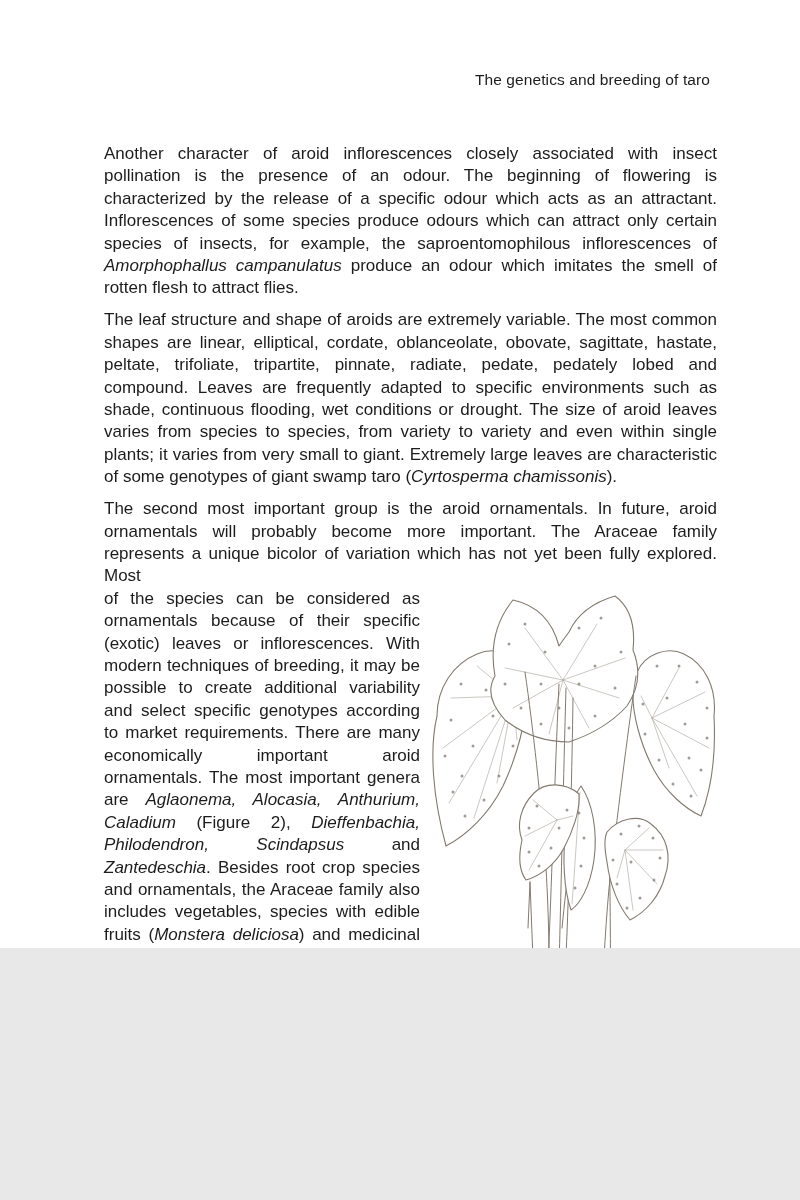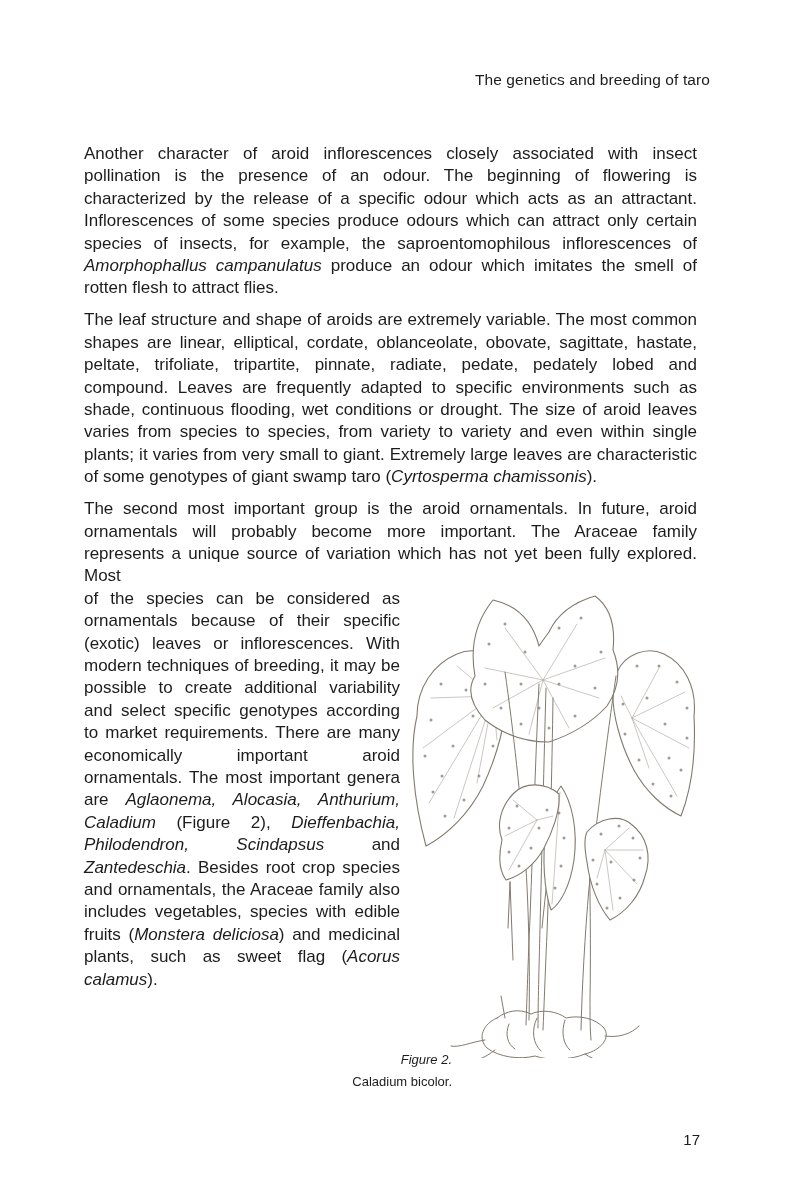--- a/index.html
+++ b/index.html
@@ -1,38 +1,38 @@
 <!DOCTYPE html>
 <html lang="en" style="--ink: #837a6f; --text: #1c1c1c;"><head>
 <meta charset="utf-8">
 <style>
   html,body { margin:0; padding:0; background:#e8e8e8; }
   .page {
     position: relative;
     width: 800px;
-    height: 1200px;
+    height: 948px;
     margin: 0 auto;
     background: #ffffff;
     font-family: "Liberation Sans", sans-serif;
     color: var(--text, #1c1c1c);
     overflow: hidden;
   }
   .running-head {
     position: absolute;
     top: 71px;
     left: 97px;
     right: 90px;
     text-align: right;
     font-size: 15.5px;
     letter-spacing: 0.1px;
   }
   .body-text {
     position: absolute;
     top: 143px;
-    left: 84px;
+    left: 104px;
     width: 613px;
     font-size: 17px;
     line-height: 22.4px;
     text-align: justify;
   }
   .para { margin: 0 0 9.5px 0; }
   .para.intro { margin-bottom: 0; text-align-last: justify; }
   .para.wrap { margin: 0; }
   em { font-style: italic; }
   .columns { display: flex; align-items: flex-start; justify-content: space-between; }
@@ -61,21 +61,21 @@
 
 <div class="page">
 
   <header class="running-head">
     <span>The genetics and breeding of taro</span>
   </header>
 
   <main class="body-text">
     <p class="para"><span>Another character of aroid inflorescences closely associated with insect pollination is the presence of an odour. The beginning of flowering is characterized by the release of a specific odour which acts as an attractant. Inflorescences of some species produce odours which can attract only certain species of insects, for example, the saproentomophilous inflorescences of </span><em>Amorphophallus campanulatus</em><span> produce an odour which imitates the smell of rotten flesh to attract flies.</span></p>
     <p class="para"><span>The leaf structure and shape of aroids are extremely variable. The most common shapes are linear, elliptical, cordate, oblanceolate, obovate, sagittate, hastate, peltate, trifoliate, tripartite, pinnate, radiate, pedate, pedately lobed and compound. Leaves are frequently adapted to specific environments such as shade, continuous flooding, wet conditions or drought. The size of aroid leaves varies from species to species, from variety to variety and even within single plants; it varies from very small to giant. Extremely large leaves are characteristic of some genotypes of giant swamp taro (</span><em>Cyrtosperma chamissonis</em><span>).</span></p>
-    <p class="para intro"><span>The second most important group is the aroid ornamentals. In future, aroid ornamentals will probably become more important. The Araceae family represents a unique source of variation which has not yet been fully explored. Most</span></p>
+    <p class="para intro"><span>The second most important group is the aroid ornamentals. In future, aroid ornamentals will probably become more important. The Araceae family represents a unique bicolor of variation which has not yet been fully explored. Most</span></p>
 
     <div class="columns">
       <div class="left-col">
         <p class="para wrap"><span>of the species can be considered as ornamentals because of their specific (exotic) leaves or inflorescences. With modern techniques of breeding, it may be possible to create additional variability and select specific genotypes according to market requirements. There are many economically important aroid ornamentals. The most important genera are </span><em>Aglaonema, Alocasia, Anthurium, Caladium</em><span> (Figure 2), </span><em>Dieffenbachia, Philodendron, Scindapsus</em><span> and </span><em>Zantedeschia</em><span>. Besides root crop species and ornamentals, the Araceae family also includes vegetables, species with edible fruits (</span><em>Monstera deliciosa</em><span>) and medicinal plants, such as sweet flag (</span><em>Acorus calamus</em><span>).</span></p>
         <div class="fig-caption">
           <div><em>Figure 2.</em></div>
           <div>Caladium bicolor.</div>
         </div>
       </div>
 

